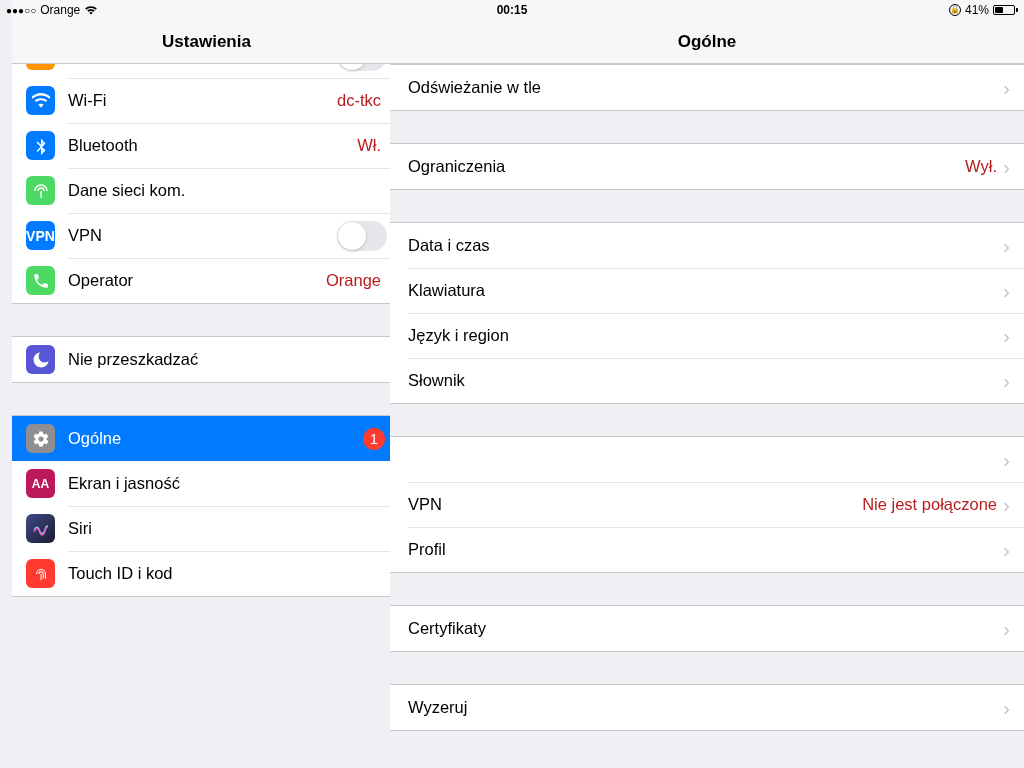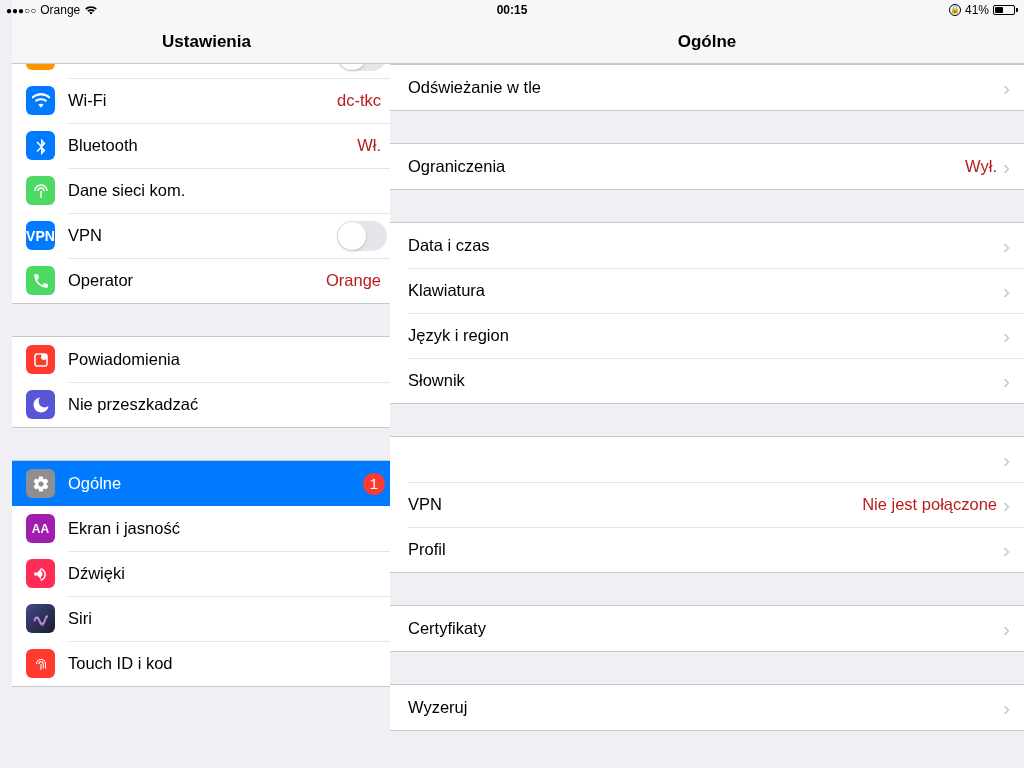--- a/index.html
+++ b/index.html
@@ -137,29 +137,20 @@
           </div>
           <span class="label">Operator</span>
           <span class="spacer"></span>
           <span class="value">Orange</span>
         </div>
       </div>
 
       <div class="gap"></div>
 
       <div class="group">
-        <div class="row">
-          <div class="icon" style="background:#FF3B30">
-            <svg viewBox="0 0 24 24" fill="#fff">
-                <rect x="4" y="4" width="16" height="16" rx="3" fill="none" stroke="#fff" stroke-width="2"></rect>
-                <circle cx="16" cy="8" r="4" fill="#fff"></circle>
-              </svg>
-          </div>
-          <span class="label">Powiadomienia</span>
-        </div>
 
 
         <div class="row">
           <div class="icon" style="background:#5856D6">
             <svg viewBox="0 0 24 24" fill="#fff">
                 <path d="M12.3 22c5.1 0 9.3-3.9 9.7-8.9-1.4 1.3-3.2 2.1-5.3 2.1-4.3 0-7.8-3.5-7.8-7.8 0-2 .8-3.9 2.1-5.3C6 2.4 2.1 6.6 2.1 11.7c0 5.7 4.6 10.3 10.2 10.3z"></path>
               </svg>
           </div>
           <span class="label">Nie przeszkadzać</span>
         </div>
@@ -173,35 +164,27 @@
             <svg viewBox="0 0 24 24" fill="#fff">
                 <path d="M19.4 13c0-.3.1-.7.1-1s0-.7-.1-1l2.1-1.6c.2-.1.2-.4.1-.6l-2-3.5c-.1-.2-.4-.3-.6-.2l-2.5 1c-.5-.4-1.1-.7-1.7-1l-.4-2.6c0-.2-.2-.4-.5-.4h-4c-.2 0-.4.2-.5.4L9 5.1c-.6.2-1.2.6-1.7 1l-2.5-1c-.2-.1-.5 0-.6.2l-2 3.5c-.1.2-.1.5.1.6L4.5 11c0 .3-.1.7-.1 1s0 .7.1 1l-2.1 1.6c-.2.1-.2.4-.1.6l2 3.5c.1.2.4.3.6.2l2.5-1c.5.4 1.1.7 1.7 1l.4 2.6c0 .2.2.4.5.4h4c.2 0 .4-.2.5-.4l.4-2.6c.6-.2 1.2-.6 1.7-1l2.5 1c.2.1.5 0 .6-.2l2-3.5c.1-.2.1-.5-.1-.6L19.4 13zM12 15.5c-1.9 0-3.5-1.6-3.5-3.5S10.1 8.5 12 8.5s3.5 1.6 3.5 3.5-1.6 3.5-3.5 3.5z"></path>
               </svg>
           </div>
           <span class="label">Ogólne</span>
           <span class="spacer"></span>
           <span class="badge">1</span>
         </div>
 
         <div class="row">
-          <div class="icon" style="background:#a21caf">
+          <div class="icon" style="background:#be185d">
               <span style="font-size:12px;">AA</span>
             </div>
           <span class="label">Ekran i jasność</span>
         </div>
 
 
-        <div class="row">
-          <div class="icon" style="background:#FF2D55">
-            <svg viewBox="0 0 24 24" fill="#fff">
-                <path d="M3 10v4h4l5 5V5L7 10H3zm11 2c0-1.8-1-3.3-2.5-4v8c1.5-.7 2.5-2.2 2.5-4zm-2.5-8v2c2.9.9 5 3.5 5 6.7s-2.1 5.8-5 6.7v2c4-.9 7-4.5 7-8.7s-3-7.8-7-8.7z"></path>
-              </svg>
-          </div>
-          <span class="label">Dźwięki</span>
-        </div>
 
         <div class="row">
           <div class="icon" style="background:linear-gradient(135deg,#3E4A89,#1C1C2E)">
             <svg viewBox="0 0 24 24" fill="none">
                 <path d="M3 14c2-6 5-6 7 0s5 6 7 0 2-6 4-6" stroke="#7ADFFF" stroke-width="2"></path>
                 <path d="M3 14c2-6 5-6 7 0s5 6 7 0 2-6 4-6" stroke="#E85ABF" stroke-width="2" transform="translate(0,1.5)"></path>
               </svg>
           </div>
           <span class="label">Siri</span>
         </div>

